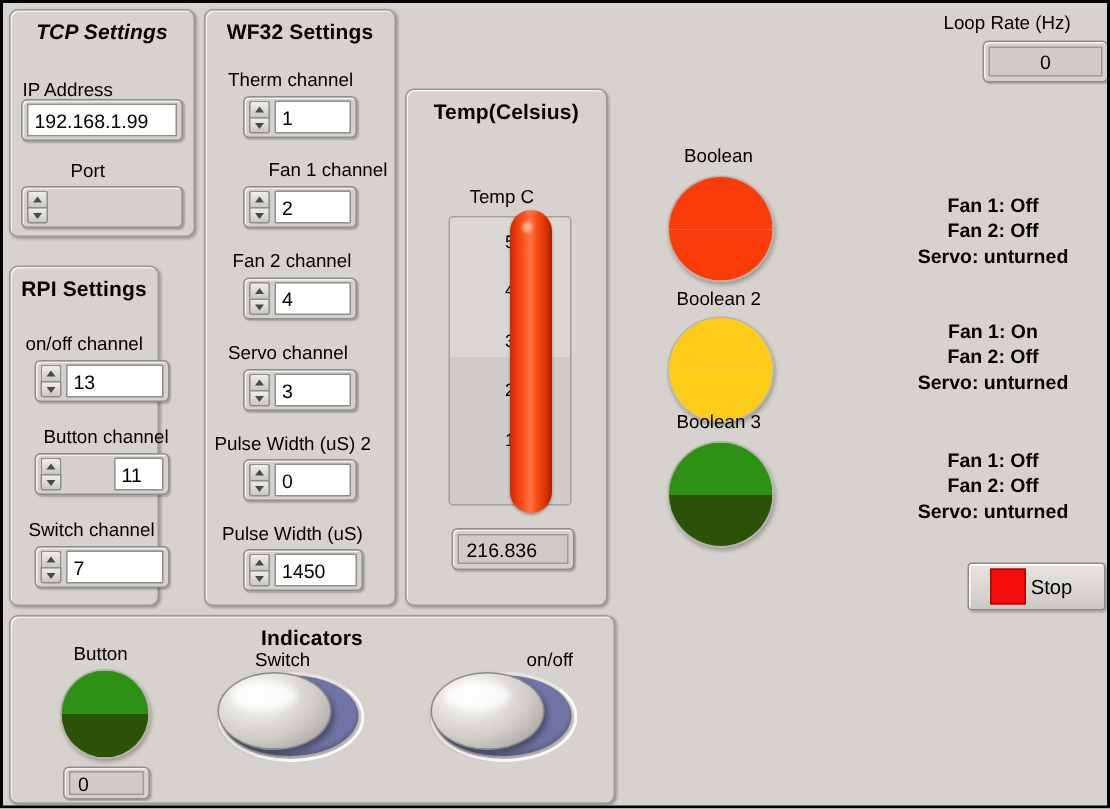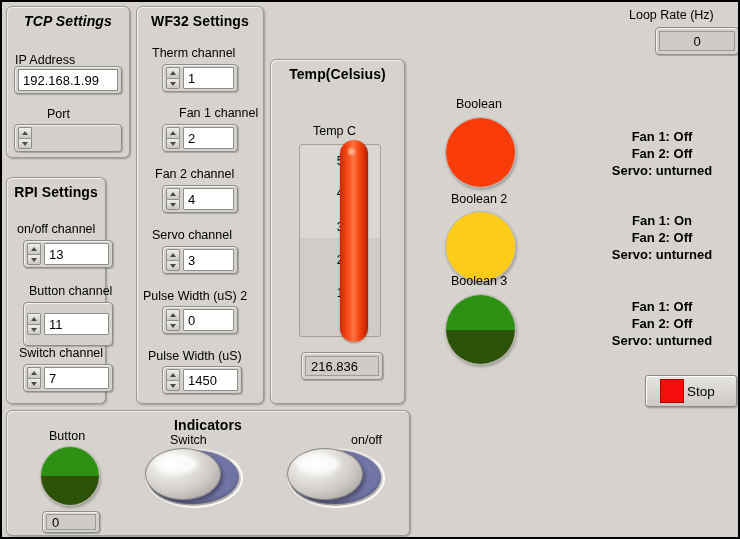--- a/index.html
+++ b/index.html
@@ -338,21 +338,21 @@
           <i class="tri up"></i>
         </div>
       <div class="spin-btn down">
           <i class="tri down"></i>
         </div>
     </div>
     <div class="num-field">13</div>
   </div>
 
   <div class="ctrl-label" style="left:15px; top:282px;margin-left:12px;">Button channel</div>
-  <div class="num-ctrl" style="left:21px; top:300px; width:90px; height:44px;">
+  <div class="num-ctrl" style="left:21px; top:300px; width:90px; height:28px;gap:32px;">
     <div class="spinner">
       <div class="spin-btn up">
           <i class="tri up"></i>
         </div>
       <div class="spin-btn down">
           <i class="tri down"></i>
         </div>
     </div>
     <div class="num-field">11</div>
   </div>

